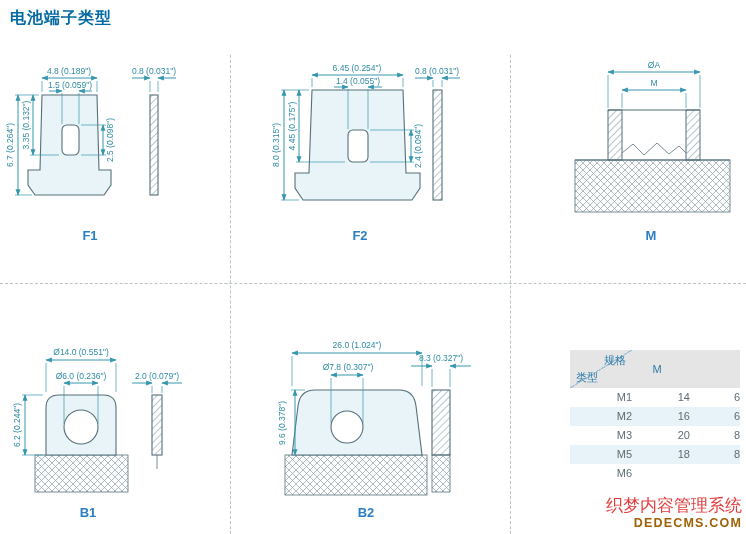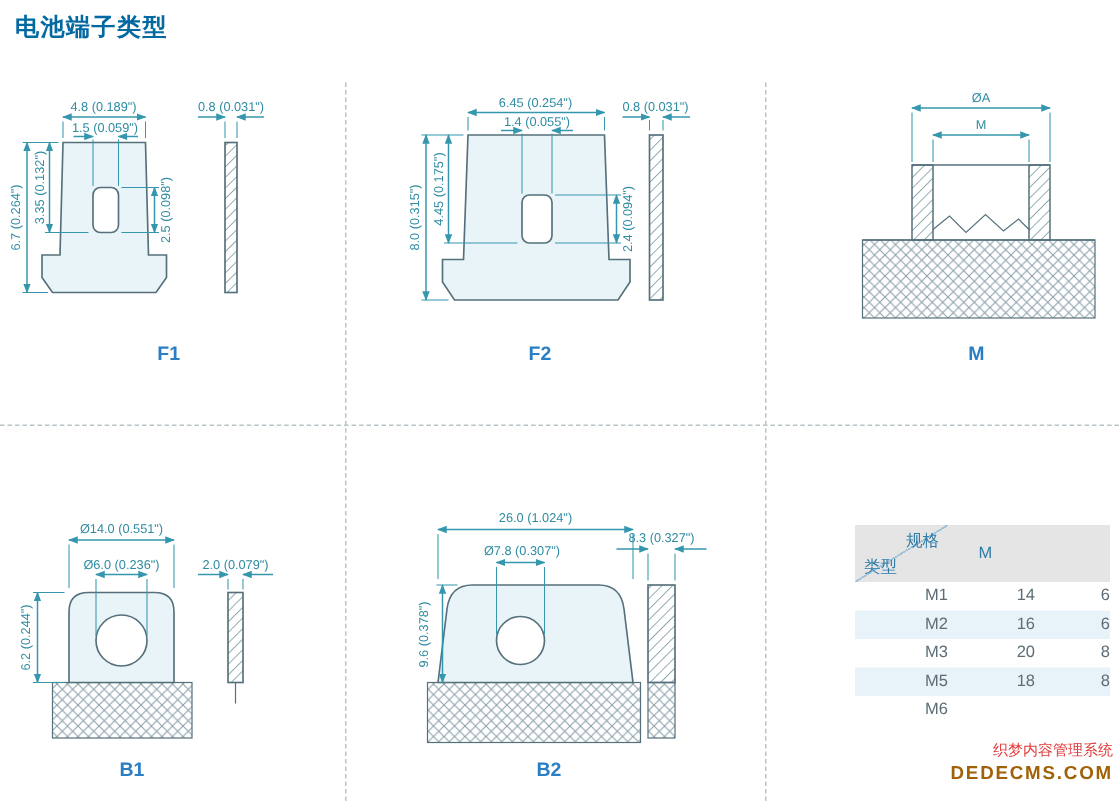--- a/index.html
+++ b/index.html
@@ -23,21 +23,21 @@
   .ct{position:absolute;top:3px;right:6px;}
   .cb{position:absolute;bottom:3px;left:6px;}
   .th{display:flex;flex-direction:column;justify-content:center;align-items:center;line-height:1.15;}
   .c2{width:58px;}
   .c3{width:50px;}
   .trow{display:flex;height:19px;line-height:19px;color:#5d6d75;}
   .tbody .trow:nth-child(even){background:#e7f2f9;}
   .td{text-align:right;}
   .td.c1{width:62px;}
   .watermark{right:4px;top:495px;text-align:right;line-height:1.25;z-index:5;}
-  .wm1{color:#e03c3c;font-size:10px;}
+  .wm1{color:#e03c3c;font-size:17px;}
   .wm2{color:#a16207;font-weight:bold;font-size:12.5px;letter-spacing:1.2px;}
 </style>
 </head>
 <body>
 
 <div class="abs page-title">电池端子类型</div>
 
 <div class="abs vline" style="left:230px;top:55px;height:479px;"></div>
 <div class="abs vline" style="left:510px;top:55px;height:479px;"></div>
 <div class="abs hline" style="left:0;top:283px;width:746px;"></div>
@@ -212,21 +212,21 @@
   <line class="dim" x1="20" y1="60" x2="20" y2="125" marker-start="url(#b2a)" marker-end="url(#b2a)"></line>
   <line class="ext" x1="30" y1="60" x2="16" y2="60"></line>
   <text x="10" y="93" text-anchor="middle" transform="rotate(-90 10 93)">9.6 (0.378")</text>
   <line class="dim" x1="136" y1="36" x2="157" y2="36" marker-end="url(#b2a)"></line>
   <line class="dim" x1="196" y1="36" x2="175" y2="36" marker-end="url(#b2a)"></line>
   <line class="ext" x1="157" y1="39" x2="157" y2="57"></line>
   <line class="ext" x1="175" y1="39" x2="175" y2="57"></line>
   <text x="166" y="31" text-anchor="middle">8.3 (0.327")</text>
 </svg>
 
-<div class="abs dlabel" style="left:60px;top:228px;text-align:right;">F1</div>
+<div class="abs dlabel" style="left:60px;top:228px;">F1</div>
 <div class="abs dlabel" style="left:330px;top:228px;">F2</div>
 <div class="abs dlabel" style="left:621px;top:228px;">M</div>
 <div class="abs dlabel" style="left:58px;top:505px;">B1</div>
 <div class="abs dlabel" style="left:336px;top:505px;">B2</div>
 
 <div class="abs spec-table">
   <div class="thead">
     <div class="corner">
       <span class="ct">规格</span>
       <span class="cb">类型</span>

